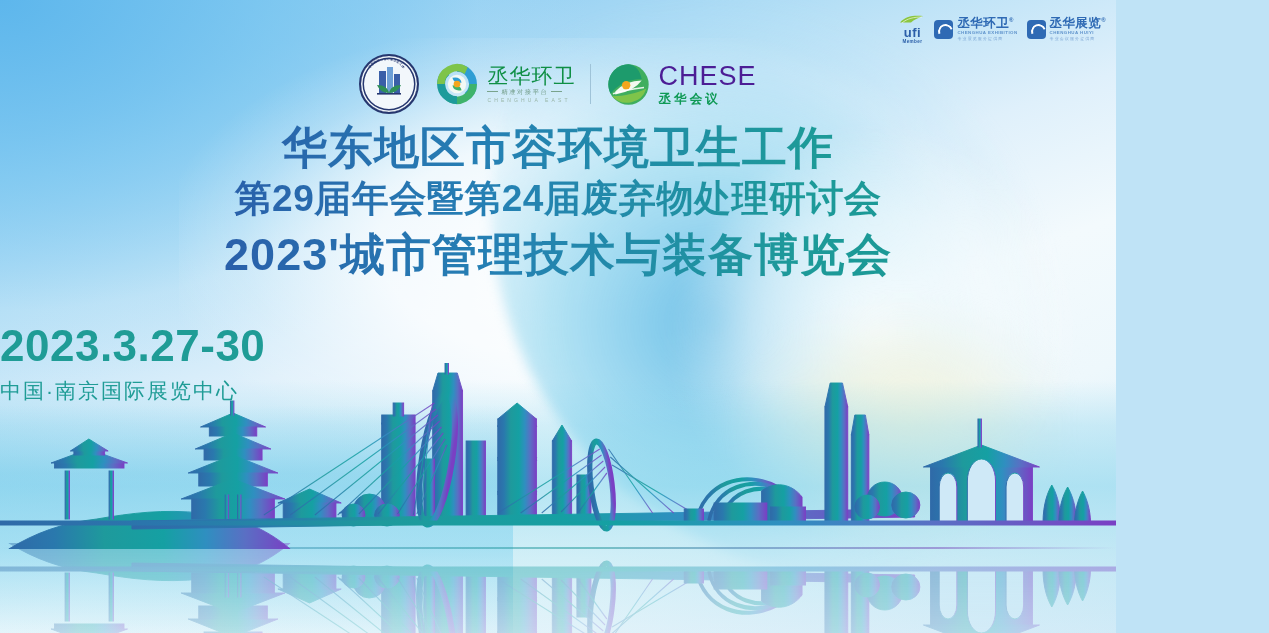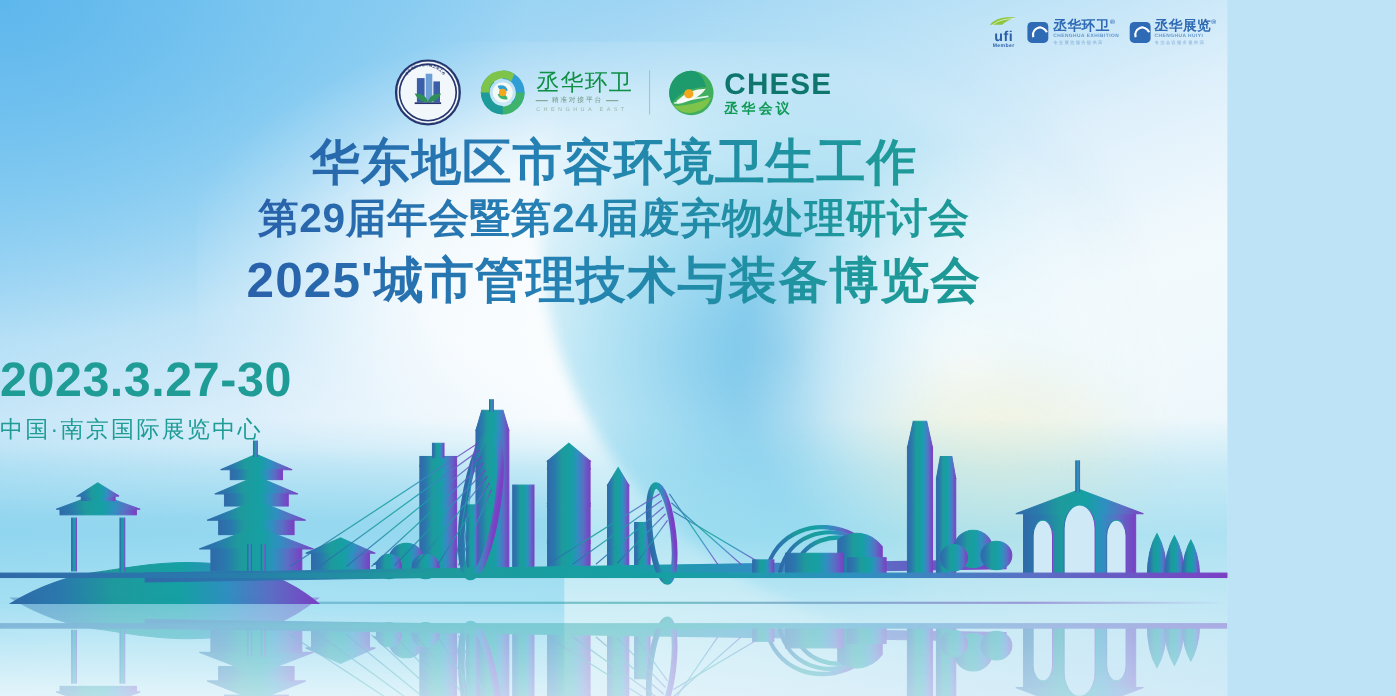--- a/index.html
+++ b/index.html
@@ -63,21 +63,21 @@
   .c2-sub{display:flex;align-items:center;gap:3px;margin-top:3px;}
   .c2-sub .ln{height:1px;width:11px;background:#79a38c;}
   .c2-sub .tx{font-size:6.2px;color:#6f9a85;letter-spacing:1.6px;white-space:nowrap;}
   .c2-en{font-size:5px;color:#9ab6a8;letter-spacing:3.1px;margin-top:3px;white-space:nowrap;}
 
   .vdiv{width:1px;height:40px;background:#9fc3d8;}
 
   .c3{display:flex;align-items:center;gap:7px;}
   .c3-mark{width:45px;height:45px;flex:none;}
   .c3-txt{display:flex;flex-direction:column;line-height:1;}
-  .c3-en{font-size:27px;font-weight:700;color:#0f766e;letter-spacing:1px;white-space:nowrap;}
+  .c3-en{font-size:27px;font-weight:400;color:#4c1d95;letter-spacing:1px;white-space:nowrap;}
   .c3-cn{font-size:12.6px;font-weight:700;color:#0f9a56;letter-spacing:3px;margin-top:3px;white-space:nowrap;}
 
   
   .headline{position:absolute;left:0;right:0;top:122px;text-align:center;}
   .hl{font-weight:700;line-height:1.16;white-space:nowrap;
     background:linear-gradient(90deg,#2a58a6 0%,#2a5aa8 16%,#2580b4 44%,#1d9a99 72%,#19968f 100%);
     -webkit-background-clip:text;background-clip:text;color:transparent;-webkit-text-fill-color:transparent;}
   .hl1{font-size:45px;letter-spacing:1px;}
   .hl2{font-size:37px;letter-spacing:.5px;margin-top:4px;}
   .hl3{font-size:45px;letter-spacing:1px;margin-top:8px;}
@@ -197,21 +197,21 @@
       <div class="c3-txt">
         <div class="c3-en">CHESE</div>
         <div class="c3-cn">丞华会议</div>
       </div>
     </div>
   </div>
 
   <div class="headline">
     <div class="hl hl1">华东地区市容环境卫生工作</div>
     <div class="hl hl2">第29届年会暨第24届废弃物处理研讨会</div>
-    <div class="hl hl3">2025'城市管理技术与装备博览会</div>
+    <div class="hl hl3">2023'城市管理技术与装备博览会</div>
   </div>
 
   <div class="dateblock">
     <div class="date">2023.3.27-30</div>
     <div class="venue">中国·南京国际展览中心</div>
   </div>
 
   <div class="sky-wrap">
     <div class="waterline"></div>
 

